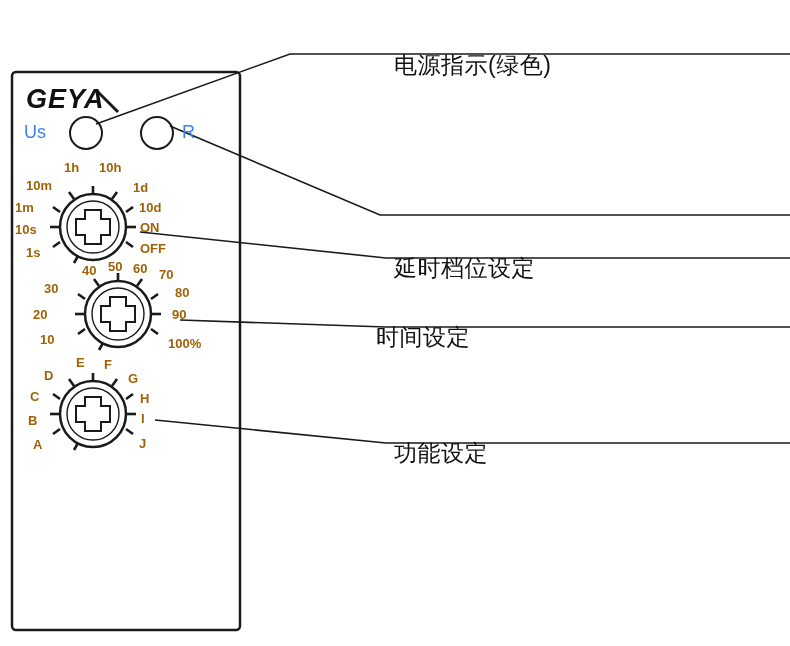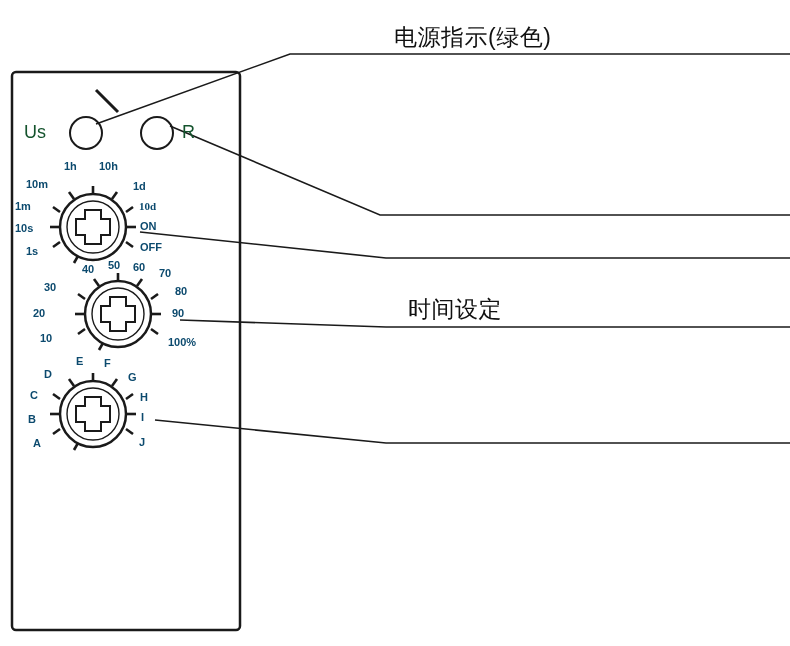--- a/index.html
+++ b/index.html
@@ -13,36 +13,37 @@
   }
   #stage{position:absolute;left:0;top:0;width:790px;height:646px;}
   svg#art{position:absolute;left:0;top:0;width:790px;height:646px;}
 
   .callout-label{
     position:absolute;
     font-size:23px;
     color:#111;
     white-space:nowrap;
     letter-spacing:0.5px;
+    margin-top:28px;
   }
   .device-name{
     position:absolute;
     font-size:22px;
     color:#111;
     letter-spacing:0.5px;
   }
   .term{
     position:absolute;
     font-size:18px;
-    color:#14532d;
+    color:#3b82f6;
   }
   .dial-tick-label{
     position:absolute;
-    font-size:11px;
-    color:#0c4a6e;
+    font-size:13px;
+    color:#a16207;
     font-weight:bold;
     white-space:nowrap;
   }
   .brand{
     position:absolute;
     font-size:27px;
     font-weight:bold;
     font-style:italic;
     letter-spacing:1px;
     color:#111;
@@ -127,31 +128,32 @@
         <line x1="60" y1="429" x2="53" y2="434"></line>
         <line x1="78" y1="443" x2="74" y2="450"></line>
       </g>
     </g>
 
     <g>
       <line x1="96" y1="90" x2="118" y2="112" stroke="#1a1a1a" stroke-width="3"></line>
     </g>
   </svg>
 
+  <div class="brand" style="left:26px;top:84px;">GEYA</div>
 
   <div class="term" style="left:24px;top:122px;">Us</div>
   <div class="term" style="left:182px;top:122px;">R</div>
 
 
   <div class="dial-tick-label" style="left:64px;top:160px;">1h</div>
   <div class="dial-tick-label" style="left:99px;top:160px;">10h</div>
   <div class="dial-tick-label" style="left:26px;top:178px;">10m</div>
   <div class="dial-tick-label" style="left:133px;top:180px;">1d</div>
   <div class="dial-tick-label" style="left:15px;top:200px;">1m</div>
-  <div class="dial-tick-label" style="left:139px;top:200px;font-family:Liberation Serif, serif;">10d</div>
+  <div class="dial-tick-label" style="left:139px;top:200px;">10d</div>
   <div class="dial-tick-label" style="left:15px;top:222px;">10s</div>
   <div class="dial-tick-label" style="left:140px;top:220px;">ON</div>
   <div class="dial-tick-label" style="left:26px;top:245px;">1s</div>
   <div class="dial-tick-label" style="left:140px;top:241px;">OFF</div>
 
   <div class="dial-tick-label" style="left:82px;top:263px;">40</div>
   <div class="dial-tick-label" style="left:108px;top:259px;">50</div>
   <div class="dial-tick-label" style="left:133px;top:261px;">60</div>
   <div class="dial-tick-label" style="left:159px;top:267px;">70</div>
   <div class="dial-tick-label" style="left:44px;top:281px;">30</div>
@@ -166,15 +168,17 @@
   <div class="dial-tick-label" style="left:44px;top:368px;">D</div>
   <div class="dial-tick-label" style="left:128px;top:371px;">G</div>
   <div class="dial-tick-label" style="left:30px;top:389px;">C</div>
   <div class="dial-tick-label" style="left:140px;top:391px;">H</div>
   <div class="dial-tick-label" style="left:28px;top:413px;">B</div>
   <div class="dial-tick-label" style="left:141px;top:411px;">I</div>
   <div class="dial-tick-label" style="left:33px;top:437px;">A</div>
   <div class="dial-tick-label" style="left:139px;top:436px;">J</div>
 
   <div class="callout-label" style="left:394px;top:22px;">电源指示(绿色)</div>
-  <div class="callout-label" style="left:408px;top:294px;text-align:right;">时间设定</div>
+  <div class="callout-label" style="left:394px;top:225px;">延时档位设定</div>
+  <div class="callout-label" style="left:376px;top:294px;text-align:right;">时间设定</div>
+  <div class="callout-label" style="left:394px;top:410px;">功能设定</div>
 
 </div>
 
 </body></html>

